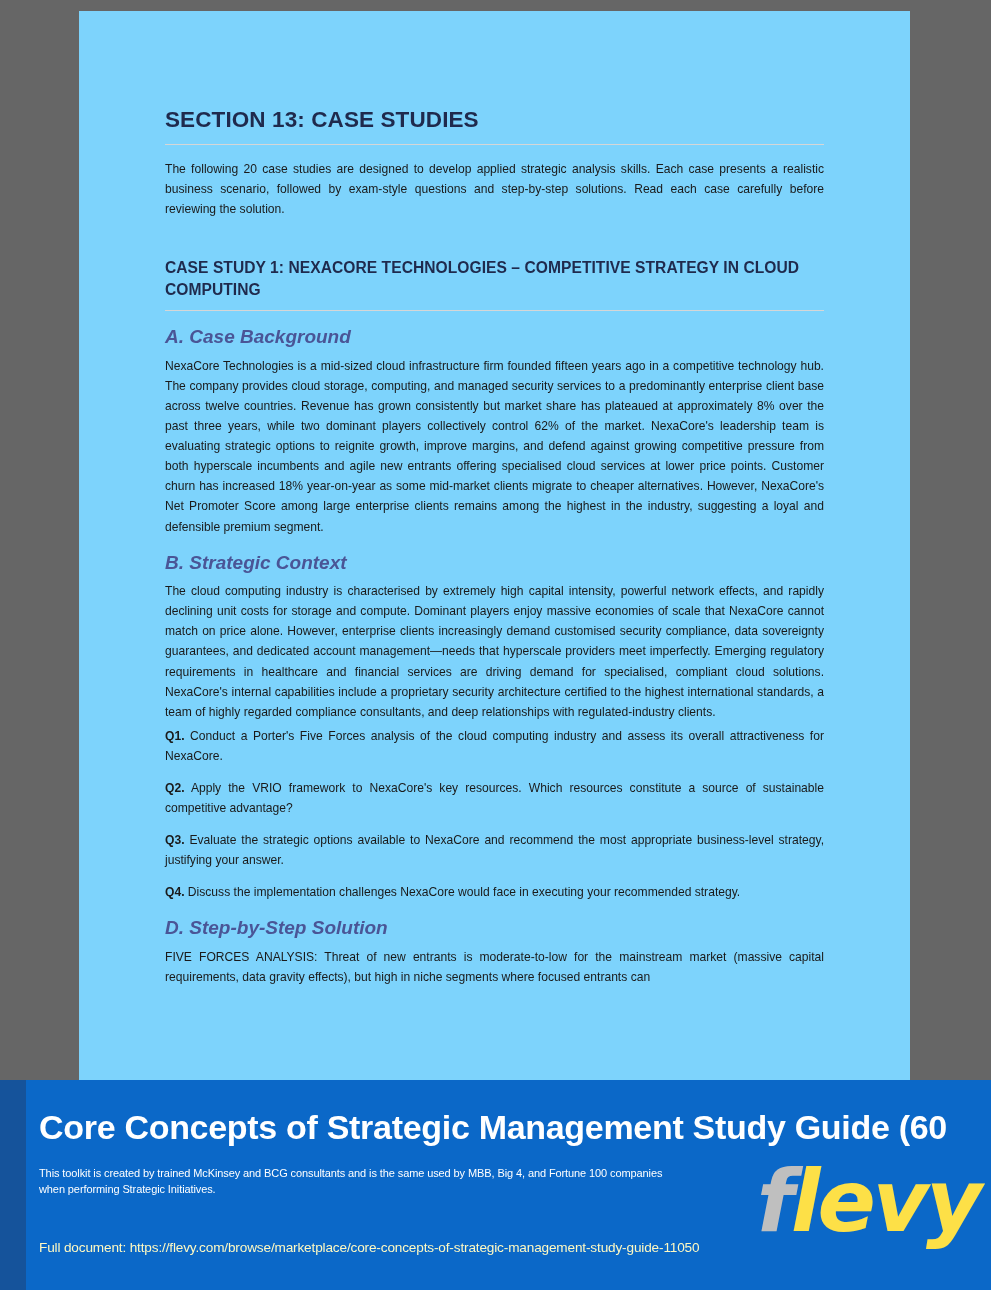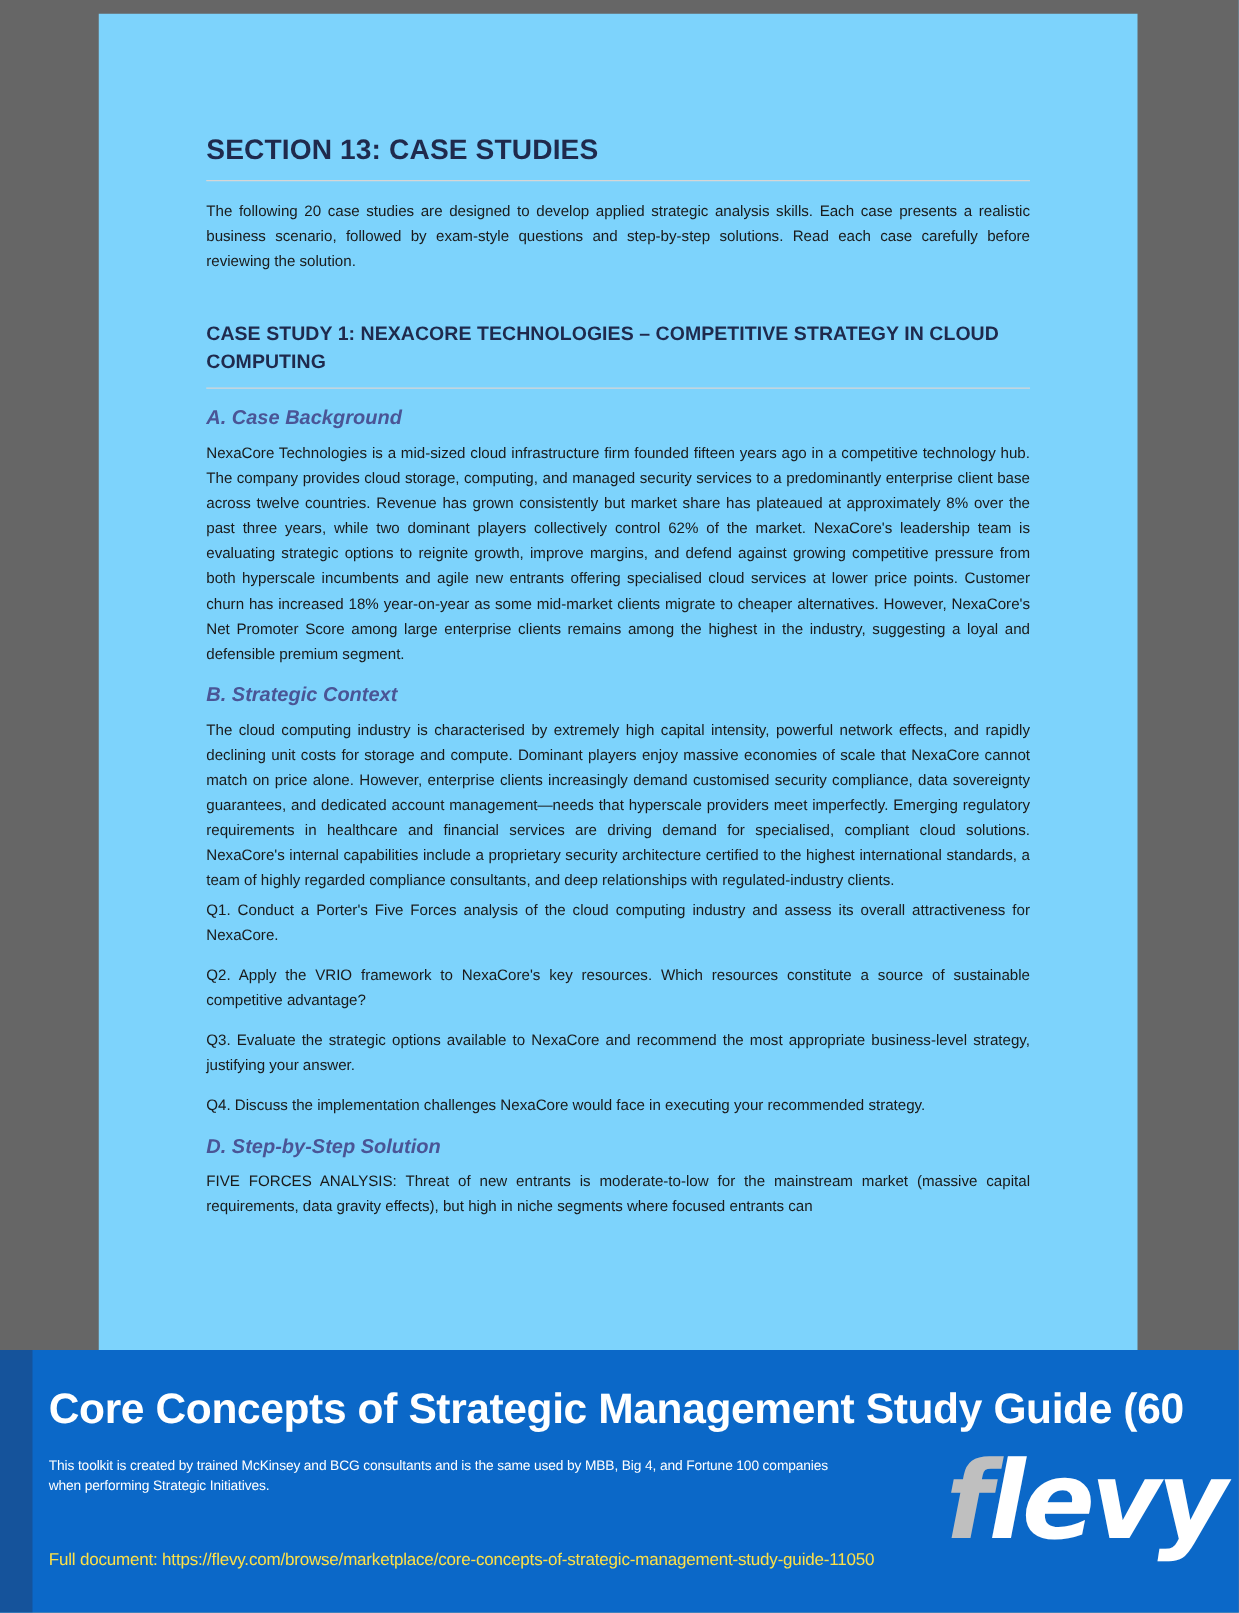--- a/index.html
+++ b/index.html
@@ -56,40 +56,40 @@
     margin: 38px 0 9px 0;
   }
   .hr2 {
     border: none;
     border-top: 1px solid #d6d6d6;
     margin: 0 0 14px 0;
     height: 0;
   }
 
   .sub-head {
-    font-size: 16px;
+    font-size: 19px;
     font-weight: bold;
     font-style: italic;
     color: #4a5596;
     margin: 14px 0 6px 0;
     line-height: 1.3;
   }
   .sub-head.first { margin-top: 0; }
 
   
   p.body {
     font-size: 12.1px;
     color: #1a1a1a;
     line-height: 1.66;
     text-align: justify;
     margin: 0 0 4px 0;
   }
   p.body.q { margin-bottom: 12px; }
   p.body:last-child { margin-bottom: 0; }
-  .q-label { font-weight: normal; }
+  .q-label { font-weight: bold; }
 
   
   .banner {
     position: absolute;
     left: 0;
     bottom: 0;
     width: 991px;
     height: 210px;
     background: #0b68c8;
     overflow: hidden;
@@ -127,40 +127,40 @@
     font-size: 11px;
     color: #ffffff;
     line-height: 1.44;
     letter-spacing: -0.1px;
   }
   .banner-url {
     position: absolute;
     left: 0;
     top: 160px;
     font-size: 13.6px;
-    color: #fde047;
+    color: #fef9c3;
     white-space: nowrap;
     letter-spacing: -0.15px;
   }
 
   
   .flevy {
     position: absolute;
     right: 12px;
     top: 78px;
     font-size: 86px;
     font-weight: bold;
     font-style: italic;
     line-height: 1;
     letter-spacing: -3px;
     white-space: nowrap;
     font-family: "DejaVu Sans", sans-serif;
   }
   .flevy .f { color: #bfbfbf; }
-  .flevy .levy { color: #ffffff; }
+  .flevy .levy { color: #fde047; }
 </style>
 </head>
 <body>
 
 <div class="page">
   <div class="page-inner">
 
     <h1 class="section-title">SECTION 13: CASE STUDIES</h1>
     <hr class="hr">
 

